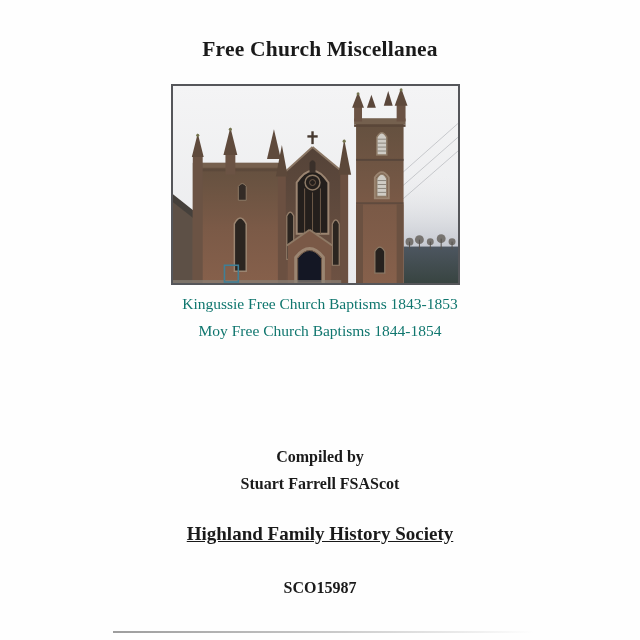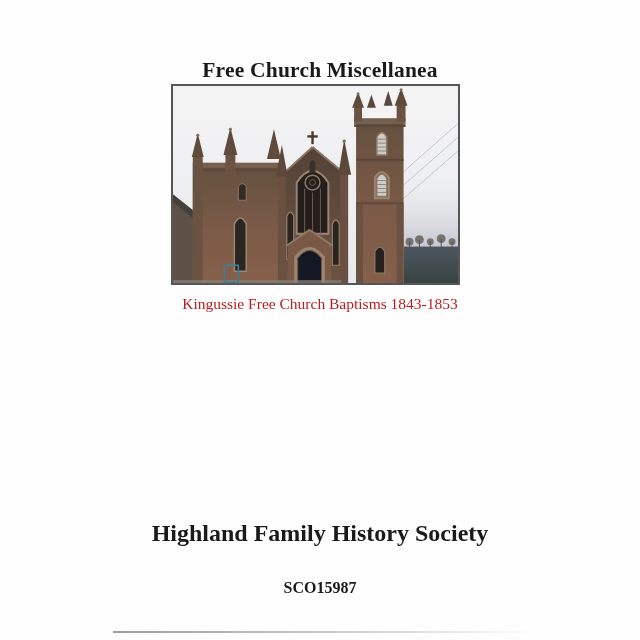--- a/index.html
+++ b/index.html
@@ -11,48 +11,47 @@
     color:#1c1c1c;
     overflow:hidden;
   }
   .cover-title{
     position:absolute;top:35px;left:0;width:100%;
     text-align:center;
     font-size:21.5px;font-weight:bold;
     line-height:28px;
     letter-spacing:.2px;
     color:#1a1a1a;
-    margin-top:21px;
   }
   .photo{
     position:absolute;left:171px;top:84px;
     width:289px;height:201px;
     border:2px solid #55565a;
     box-sizing:border-box;
     background:#f1f1f2;
   }
   .photo svg{display:block;width:100%;height:100%;}
   .contents{
     position:absolute;top:291px;left:0;width:100%;
     text-align:center;
   }
   .contents-line{
     font-size:15.5px;
     line-height:26.6px;
-    color:#b91c1c;
+    color:#0f766e;
   }
   .compiled{
     position:absolute;top:443px;left:0;width:100%;
     text-align:center;font-weight:bold;
     font-size:16px;line-height:27px;color:#1a1a1a;
   }
   .publisher{
     position:absolute;top:521px;left:0;width:100%;
     text-align:center;font-weight:bold;
-    font-size:24px;line-height:25px;color:#1a1a1a;
+    font-size:19px;line-height:25px;color:#1a1a1a;text-decoration:underline;
   }
   .charity{
     position:absolute;top:576px;left:0;width:100%;
     text-align:center;font-weight:bold;
     font-size:16px;line-height:24px;color:#1a1a1a;
   }
   .scan-edge{
     position:absolute;left:113px;top:631px;
     width:420px;height:2px;
     background:linear-gradient(to right,
@@ -217,22 +216,27 @@
       </g>
 
       <rect x="0" y="197" width="170" height="3" fill="#8a8178" opacity="0.7"></rect>
 
       <rect x="52" y="182" width="14" height="17" fill="none" stroke="#3f7f96" stroke-width="1.6"></rect>
     </svg>
   </div>
 
   <div class="contents">
     <div class="contents-line">Kingussie Free Church Baptisms 1843-1853</div>
+    <div class="contents-line">Moy Free Church Baptisms 1844-1854</div>
   </div>
 
+  <div class="compiled">
+    <div>Compiled by</div>
+    <div>Stuart Farrell FSAScot</div>
+  </div>
 
   <div class="publisher">Highland Family History Society</div>
 
   <div class="charity">SCO15987</div>
 
   <div class="scan-edge"></div>
 
 </div>
 
 </body></html>

